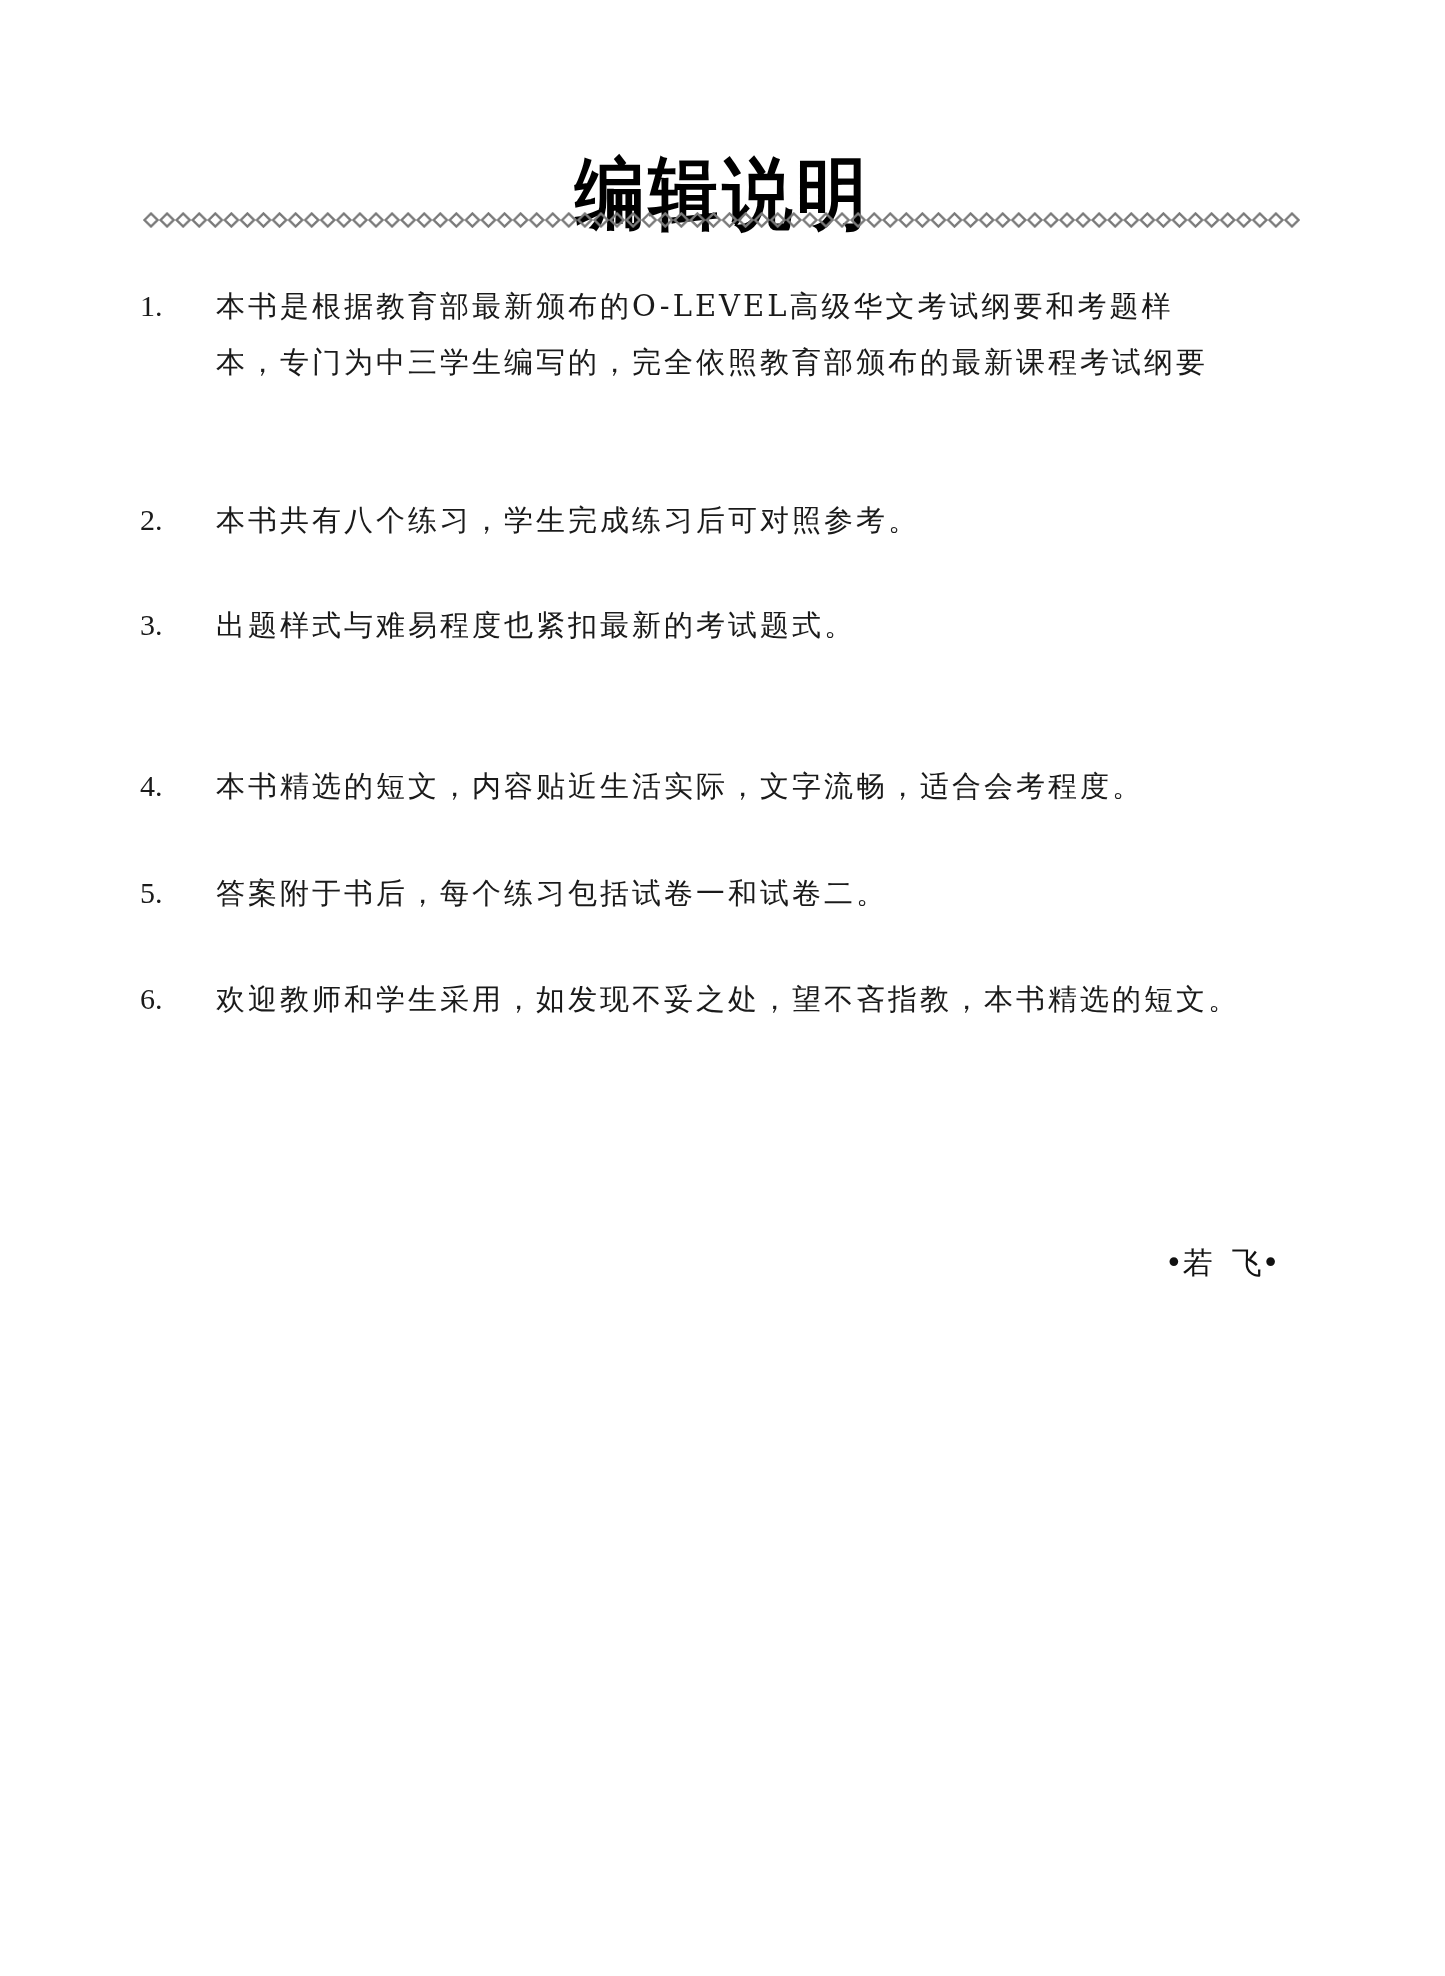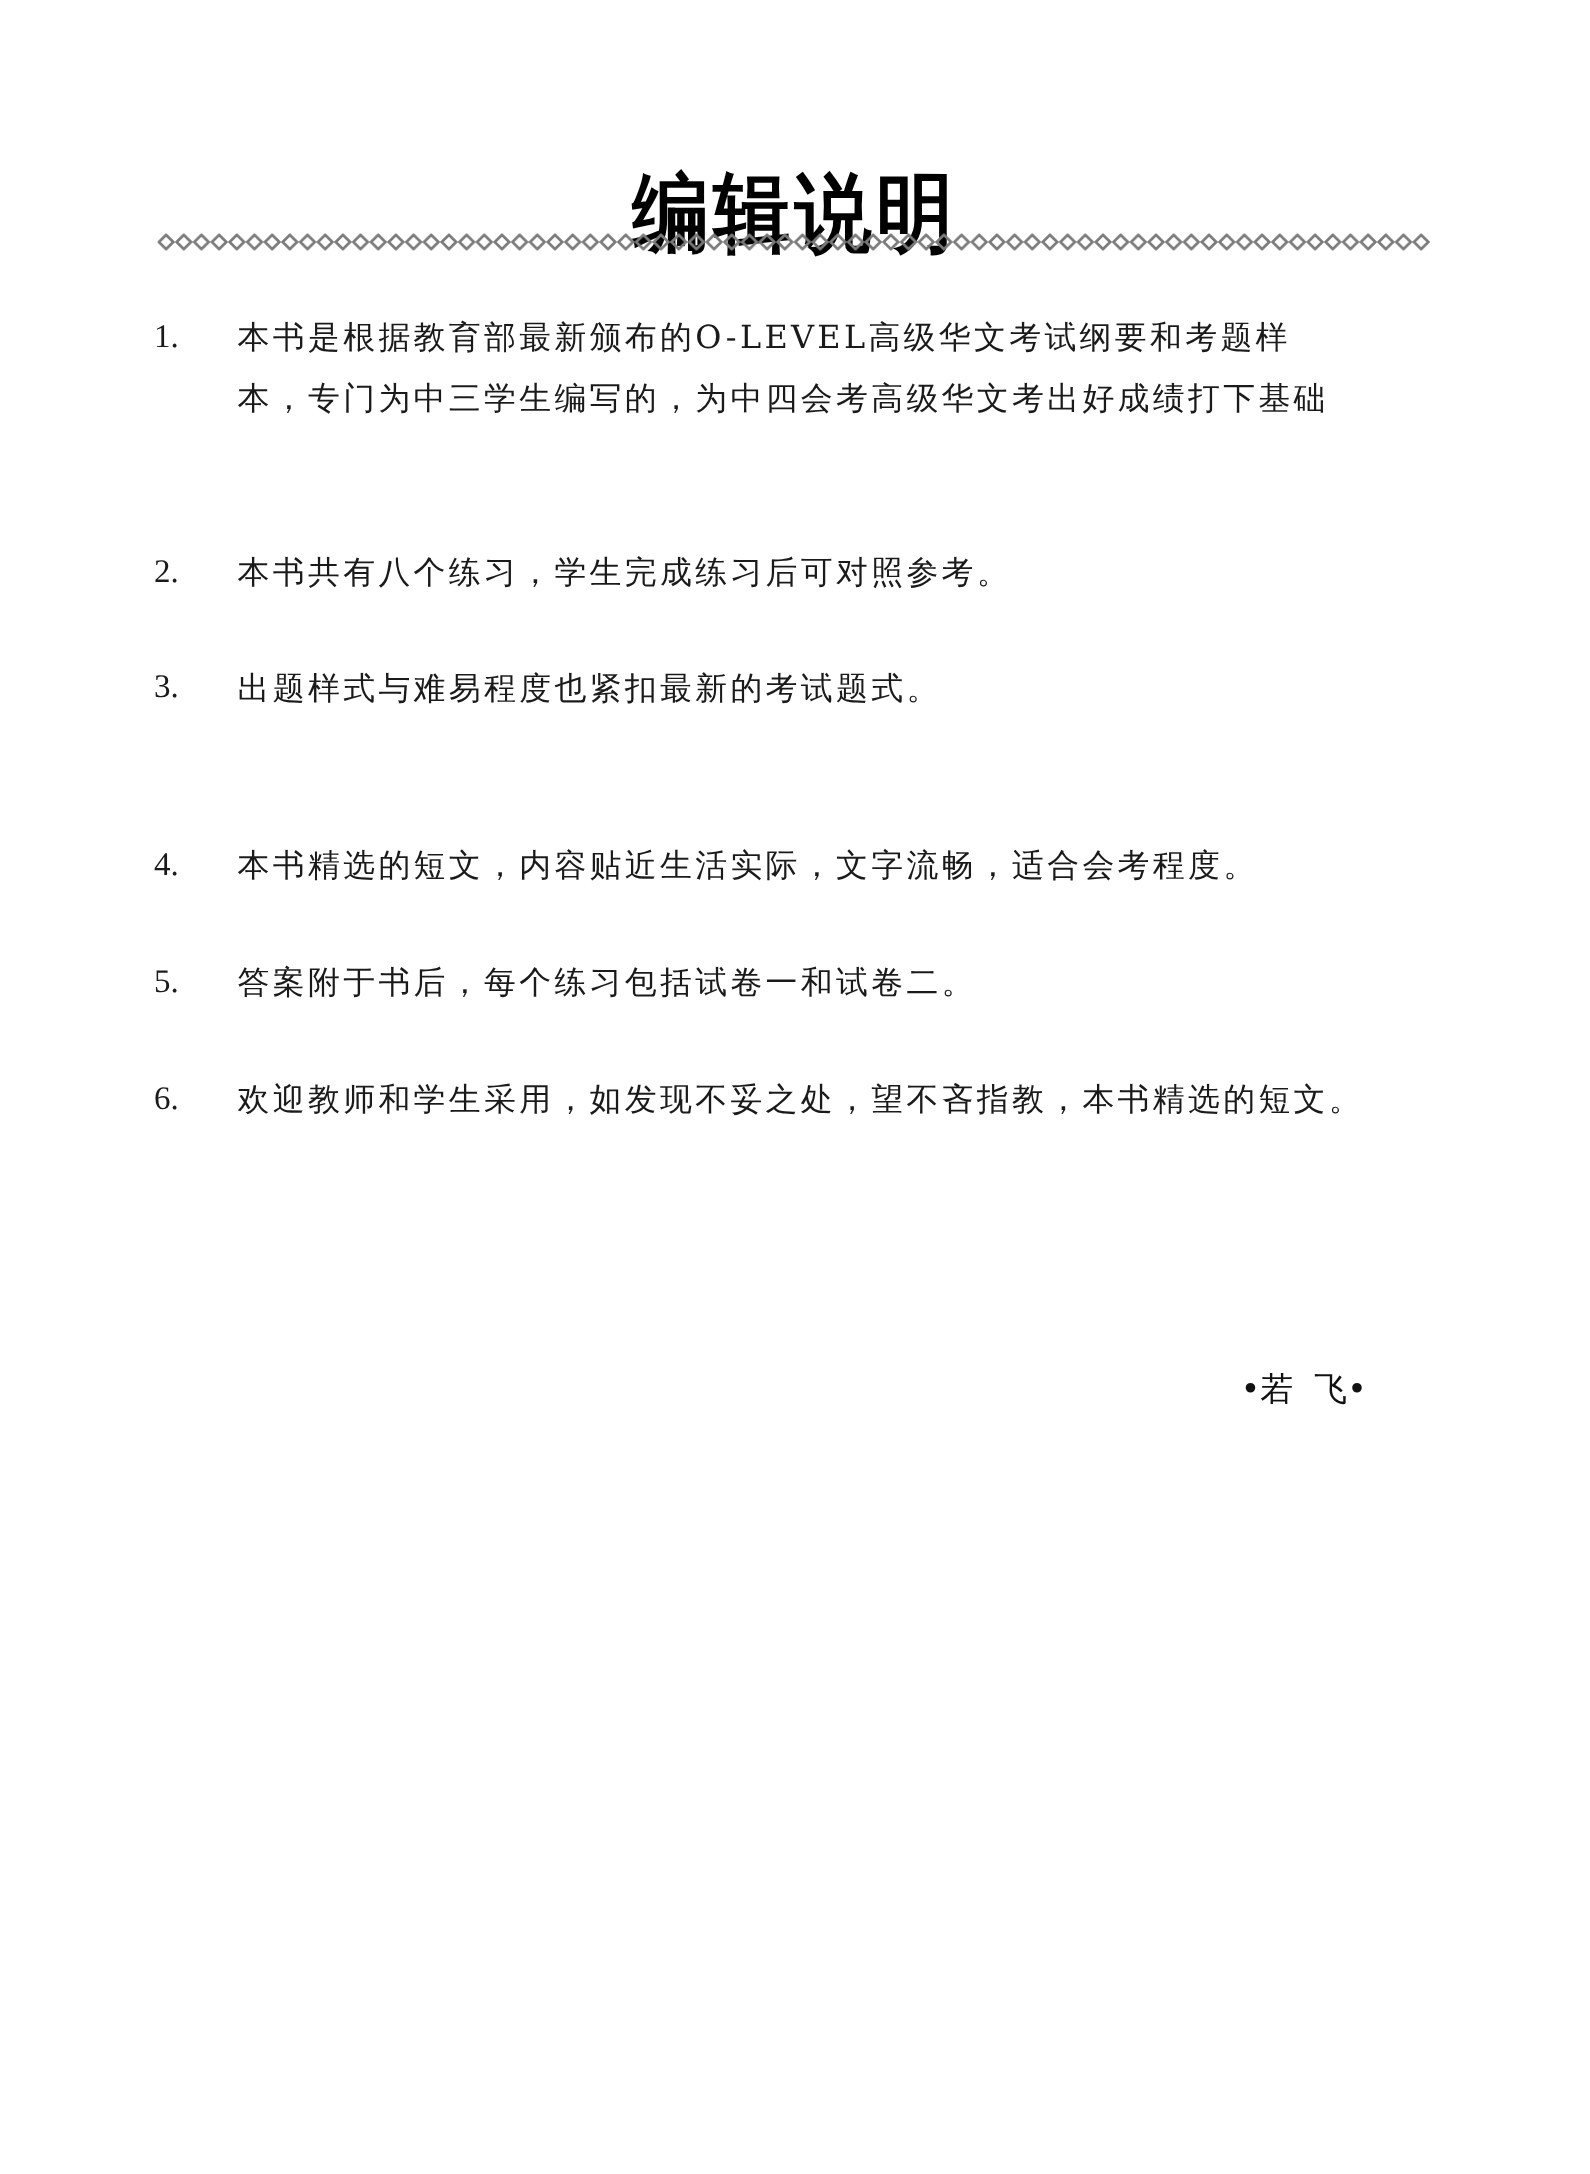--- a/index.html
+++ b/index.html
@@ -28,21 +28,21 @@
   }
   .item .num {
     position: absolute; left: 0; top: 0; width: 80px;
     font-family: "Liberation Serif", "DejaVu Serif", serif;
     font-size: 30px;
   }
   .item .text {
     margin-left: 76px; display: block; letter-spacing: 3px;
   }
   .signature {
-    position: absolute; left: 1128px; top: 1243px;
+    position: absolute; left: 1165px; top: 1243px;
     font-family: "DejaVu Sans", "Liberation Sans", sans-serif;
     font-size: 30px; color: #111; white-space: pre;
   }
 </style>
 </head>
 <body>
 
 <h1 class="page-title">编辑说明</h1>
 
 <svg class="divider" viewBox="0 0 1157 16" preserveAspectRatio="none">
@@ -52,21 +52,21 @@
     </pattern>
   </defs>
   <rect x="0" y="0" width="1157" height="16" fill="url(#dia)"></rect>
 </svg>
 
 <div class="list">
 
   <div class="item" style="top:278px">
     <span class="num">1.</span>
     <span class="text">本书是根据教育部最新颁布的O-LEVEL高级华文考试纲要和考题样</span>
-    <span class="text">本，专门为中三学生编写的，为中四会考高级华文考出好成绩打下基础</span>
+    <span class="text">本，专门为中三学生编写的，完全依照教育部颁布的最新课程考试纲要</span>
   </div>
 
   <div class="item" style="top:492px">
     <span class="num">2.</span>
     <span class="text">本书共有八个练习，学生完成练习后可对照参考。</span>
   </div>
 
   <div class="item" style="top:597px">
     <span class="num">3.</span>
     <span class="text">出题样式与难易程度也紧扣最新的考试题式。</span>

